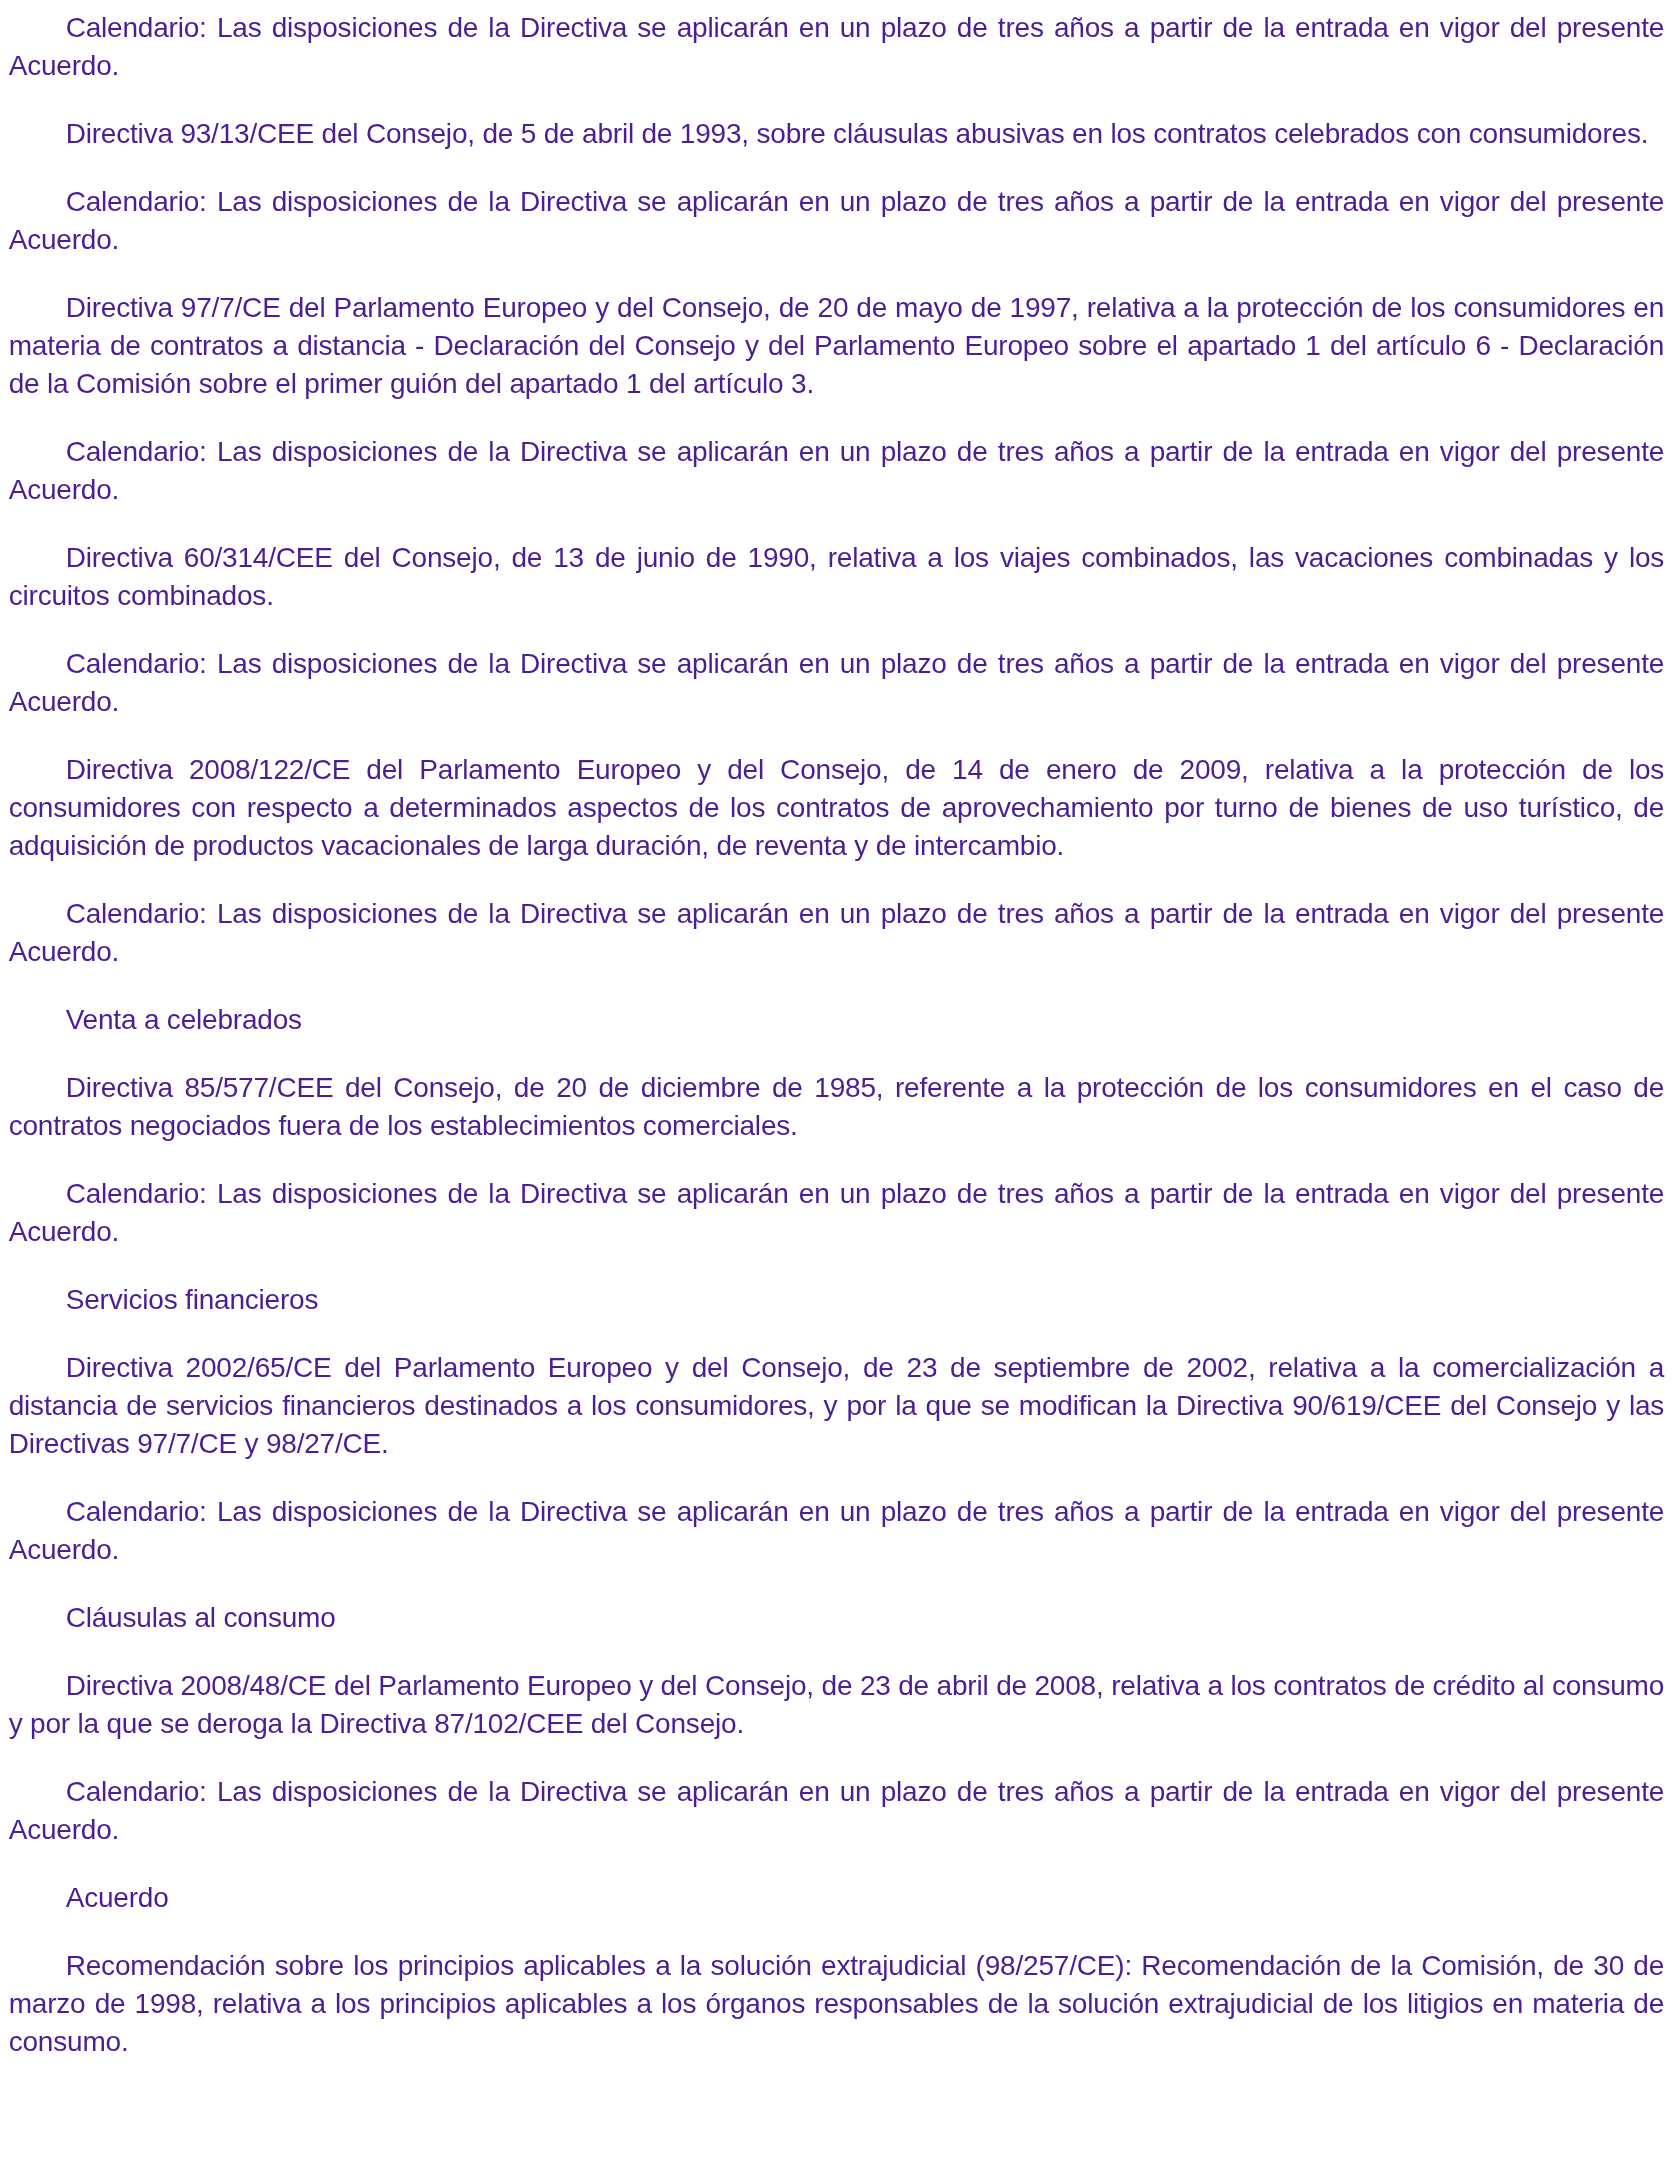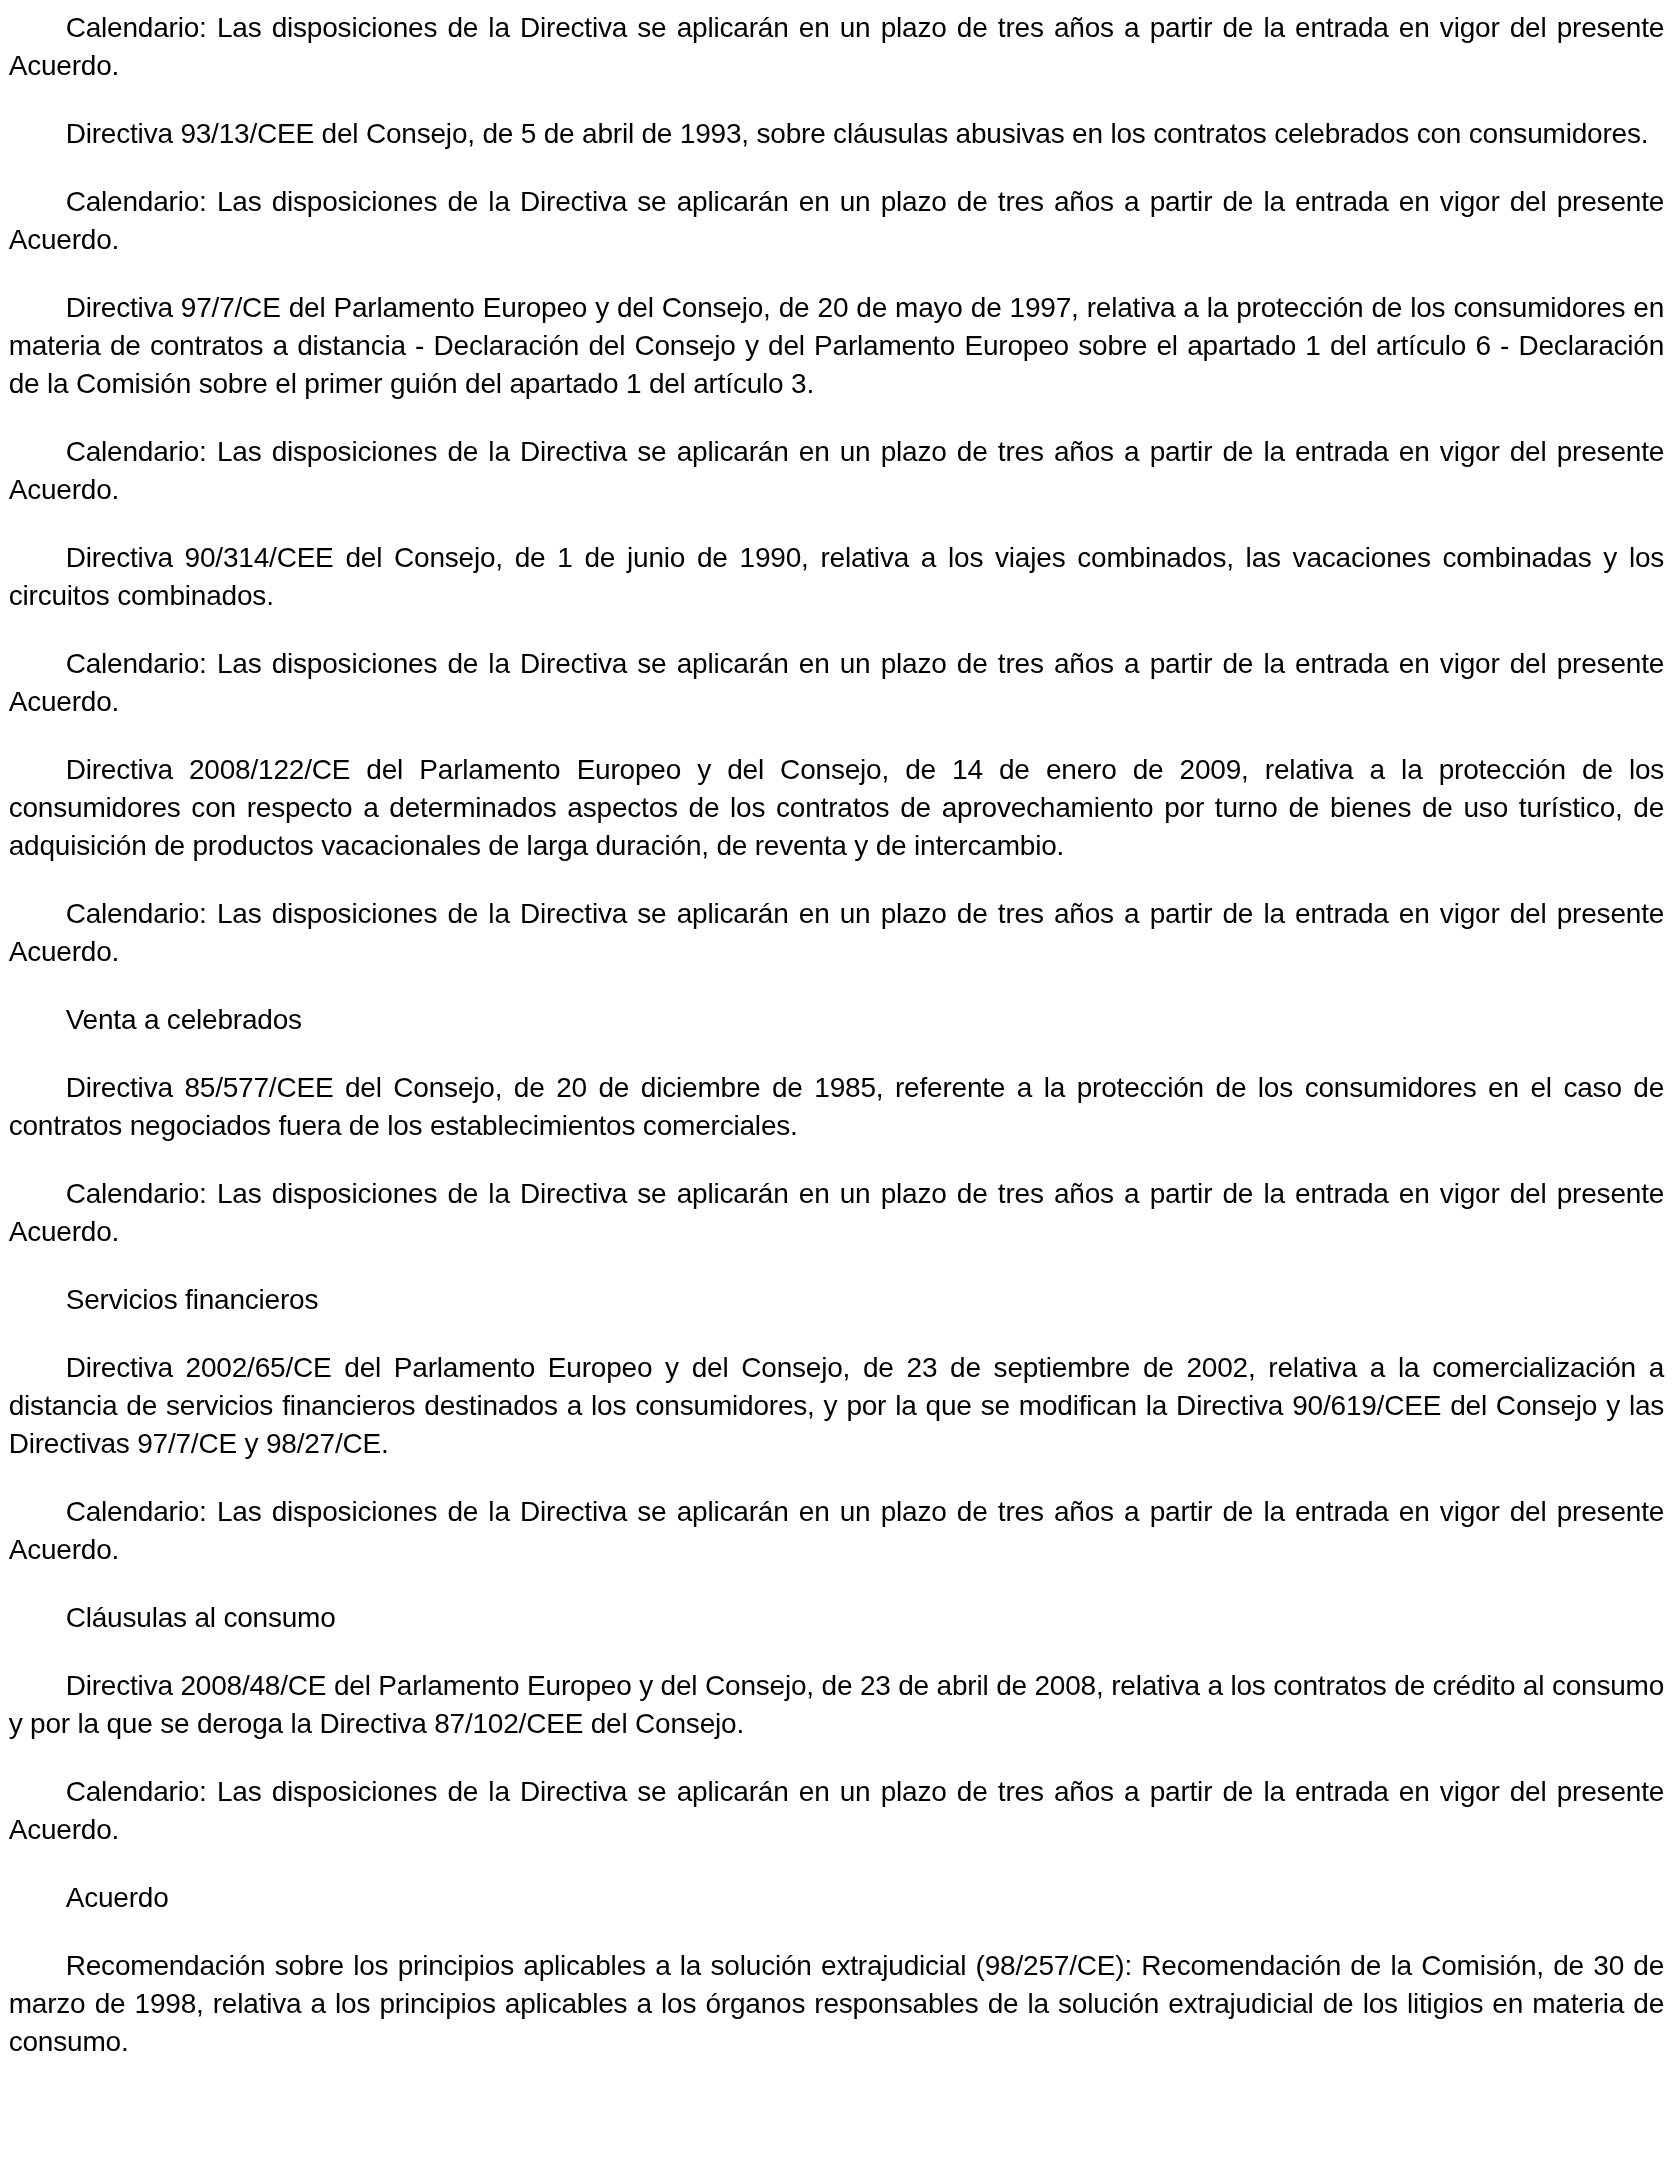--- a/index.html
+++ b/index.html
@@ -17,40 +17,40 @@
     width: 1672px;
     height: 2183px;
     padding: 9.4px 7.9px 0 8.7px;
     background: #ffffff;
   }
   .page p {
     font-family: "Liberation Sans", "DejaVu Sans", sans-serif;
     font-size: 28px;
     line-height: 38px;
     letter-spacing: -0.2px;
-    color: #000000;
+    color: #4c1d95;
     text-align: justify;
     text-indent: 57px;
     margin: 0 0 30px 0;
     padding: 0;
   }
   .page p.heading {
     text-align: left;
   }
 </style>
 </head>
 <body>
 
 <div class="page">
   <p>Calendario: Las disposiciones de la Directiva se aplicarán en un plazo de tres años a partir de la entrada en vigor del presente Acuerdo.</p>
   <p>Directiva 93/13/CEE del Consejo, de 5 de abril de 1993, sobre cláusulas abusivas en los contratos celebrados con consumidores.</p>
   <p>Calendario: Las disposiciones de la Directiva se aplicarán en un plazo de tres años a partir de la entrada en vigor del presente Acuerdo.</p>
   <p>Directiva 97/7/CE del Parlamento Europeo y del Consejo, de 20 de mayo de 1997, relativa a la protección de los consumidores en materia de contratos a distancia - Declaración del Consejo y del Parlamento Europeo sobre el apartado 1 del artículo 6 - Declaración de la Comisión sobre el primer guión del apartado 1 del artículo 3.</p>
   <p>Calendario: Las disposiciones de la Directiva se aplicarán en un plazo de tres años a partir de la entrada en vigor del presente Acuerdo.</p>
-  <p>Directiva 90/314/CEE del Consejo, de 1 de junio de 1990, relativa a los viajes combinados, las vacaciones combinadas y los circuitos combinados.</p>
+  <p>Directiva 60/314/CEE del Consejo, de 13 de junio de 1990, relativa a los viajes combinados, las vacaciones combinadas y los circuitos combinados.</p>
   <p>Calendario: Las disposiciones de la Directiva se aplicarán en un plazo de tres años a partir de la entrada en vigor del presente Acuerdo.</p>
   <p>Directiva 2008/122/CE del Parlamento Europeo y del Consejo, de 14 de enero de 2009, relativa a la protección de los consumidores con respecto a determinados aspectos de los contratos de aprovechamiento por turno de bienes de uso turístico, de adquisición de productos vacacionales de larga duración, de reventa y de intercambio.</p>
   <p>Calendario: Las disposiciones de la Directiva se aplicarán en un plazo de tres años a partir de la entrada en vigor del presente Acuerdo.</p>
   <p class="heading">Venta a celebrados</p>
   <p>Directiva 85/577/CEE del Consejo, de 20 de diciembre de 1985, referente a la protección de los consumidores en el caso de contratos negociados fuera de los establecimientos comerciales.</p>
   <p>Calendario: Las disposiciones de la Directiva se aplicarán en un plazo de tres años a partir de la entrada en vigor del presente Acuerdo.</p>
   <p class="heading">Servicios financieros</p>
   <p>Directiva 2002/65/CE del Parlamento Europeo y del Consejo, de 23 de septiembre de 2002, relativa a la comercialización a distancia de servicios financieros destinados a los consumidores, y por la que se modifican la Directiva 90/619/CEE del Consejo y las Directivas 97/7/CE y 98/27/CE.</p>
   <p>Calendario: Las disposiciones de la Directiva se aplicarán en un plazo de tres años a partir de la entrada en vigor del presente Acuerdo.</p>
   <p class="heading">Cláusulas al consumo</p>

